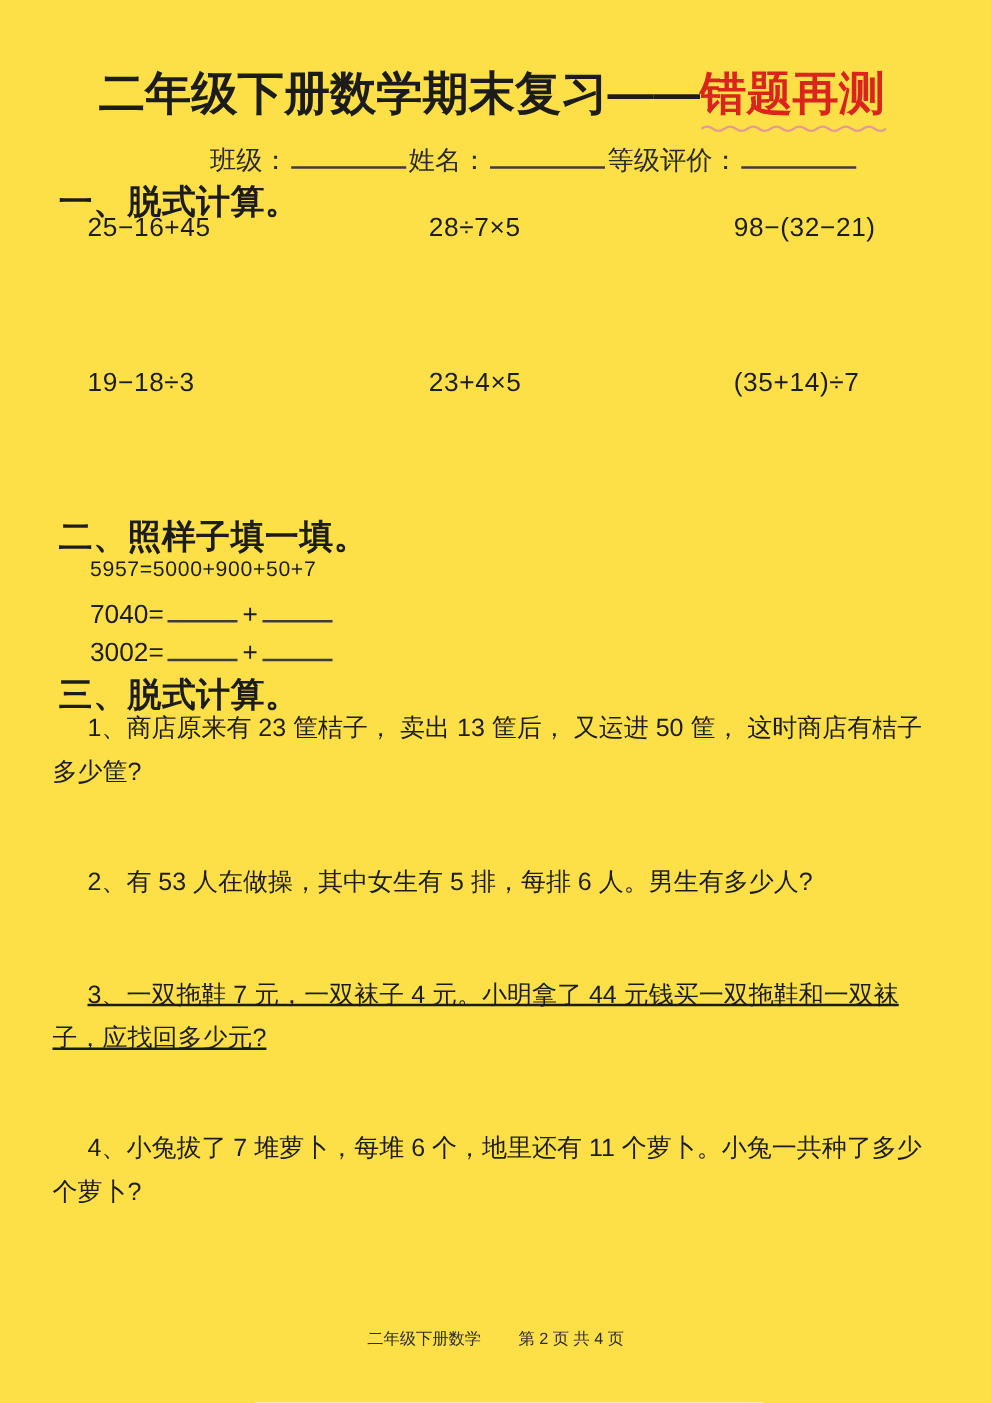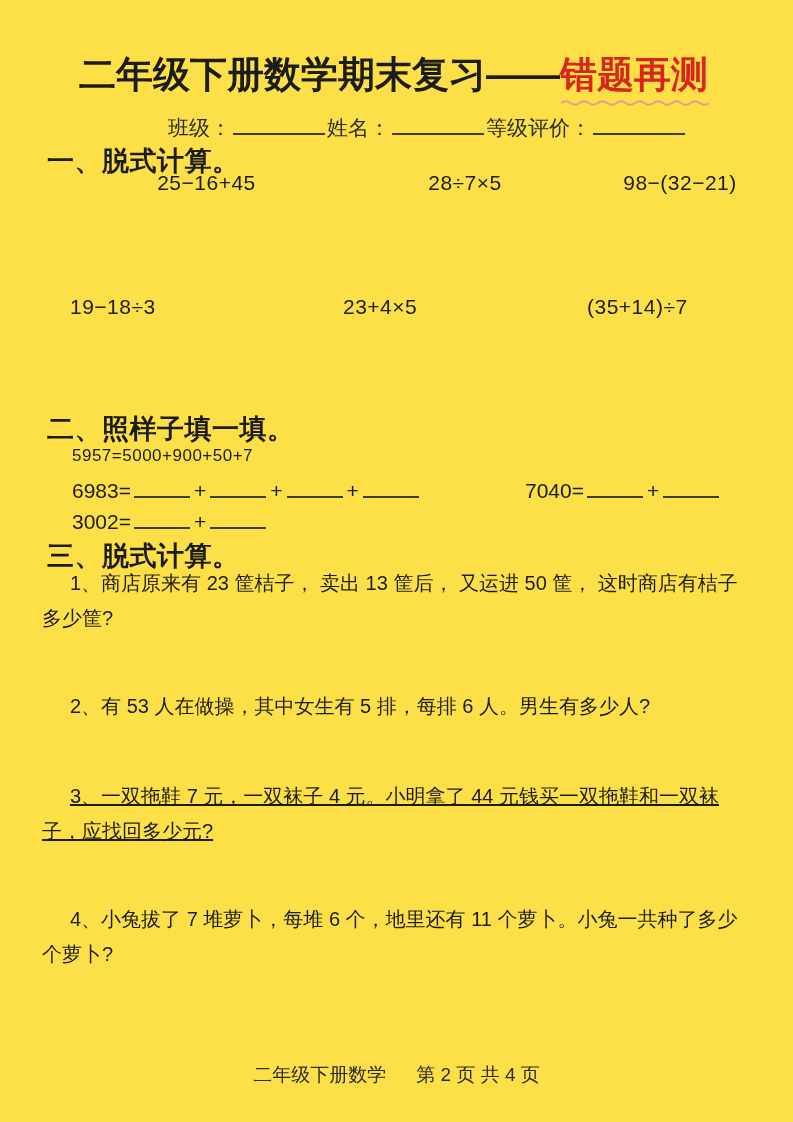--- a/index.html
+++ b/index.html
@@ -19,40 +19,40 @@
   .blank.w-lg { width:92px; margin:0 2px; }
   .blank.w-md { width:56px; margin:0 3px; }
 
   
   .sec-title { position:absolute; left:47px; font-size:27px; font-weight:700; letter-spacing:0.5px; }
   .sec1 { top:143px; } .sec2 { top:411px; } .sec3 { top:538px; }
 
   
   .expr-row { position:absolute; left:70px; right:20px; display:grid;
               grid-template-columns:273px 244px auto; font-size:21px; letter-spacing:0.5px; }
-  .expr-row.r1 { top:171px;text-align:center; } .expr-row.r2 { top:295px; }
+  .expr-row.r1 { top:171px; } .expr-row.r2 { top:295px; }
 
   
   .s2-example { position:absolute; top:446px; left:72px; font-size:17px; letter-spacing:0.5px; }
   .fill-row { position:absolute; left:72px; right:20px; display:grid;
               grid-template-columns:453px auto; font-size:21px; white-space:nowrap; }
   .fill-row.f1 { top:477px; } .fill-row.f2 { top:508px; }
   .fill-cell .sep { display:inline-block; margin:0 1px; }
 
   
   .problems { position:absolute; top:566px; left:42px; width:714px;
               font-size:20px; line-height:35px; }
   .problems p { text-indent:28px; }
   .problems p.p1 { margin-bottom:53px; }
   .problems p.p2 { margin-bottom:55px; }
   .problems p.p3 { margin-bottom:53px;text-decoration:underline; }
 
   
   .footer { position:absolute; top:1062px; left:0; right:0; text-align:center;
-            font-size:19px; color:#2b2b2b; }
+            font-size:13px; color:#2b2b2b; }
   .footer .book { margin-right:30px; }
 </style>
 </head>
 <body>
 
 <div class="page">
 
   <div class="title">
     <span>二年级下册数学期末复习——</span><span class="red"><span>错题再测</span><svg width="148" height="8" viewBox="0 0 148 8">
         <path d="M0 4 Q4.6 0.5 9.25 4 T18.5 4 T27.75 4 T37 4 T46.25 4 T55.5 4 T64.75 4 T74 4 T83.25 4 T92.5 4 T101.75 4 T111 4 T120.25 4 T129.5 4 T138.75 4 T148 4" fill="none" stroke="#e39b94" stroke-width="1.8"></path>
@@ -73,23 +73,20 @@
     <span>19−18÷3</span>
     <span>23+4×5</span>
     <span>(35+14)÷7</span>
   </div>
 
   <div class="sec-title sec2">二、照样子填一填。</div>
   <div class="s2-example">5957=5000+900+50+7</div>
 
   <div class="fill-row f1">
     <span class="fill-cell">
-      <span>6983=</span><span class="blank w-md"></span><span class="sep">+</span><span class="blank w-md"></span><span class="sep">+</span><span class="blank w-md"></span><span class="sep">+</span><span class="blank w-md"></span>
-    </span>
-    <span class="fill-cell">
       <span>7040=</span><span class="blank w-md"></span><span class="sep">+</span><span class="blank w-md"></span>
     </span>
   </div>
 
   <div class="fill-row f2">
     <span class="fill-cell">
       <span>3002=</span><span class="blank w-md"></span><span class="sep">+</span><span class="blank w-md"></span>
     </span>
   </div>
 

